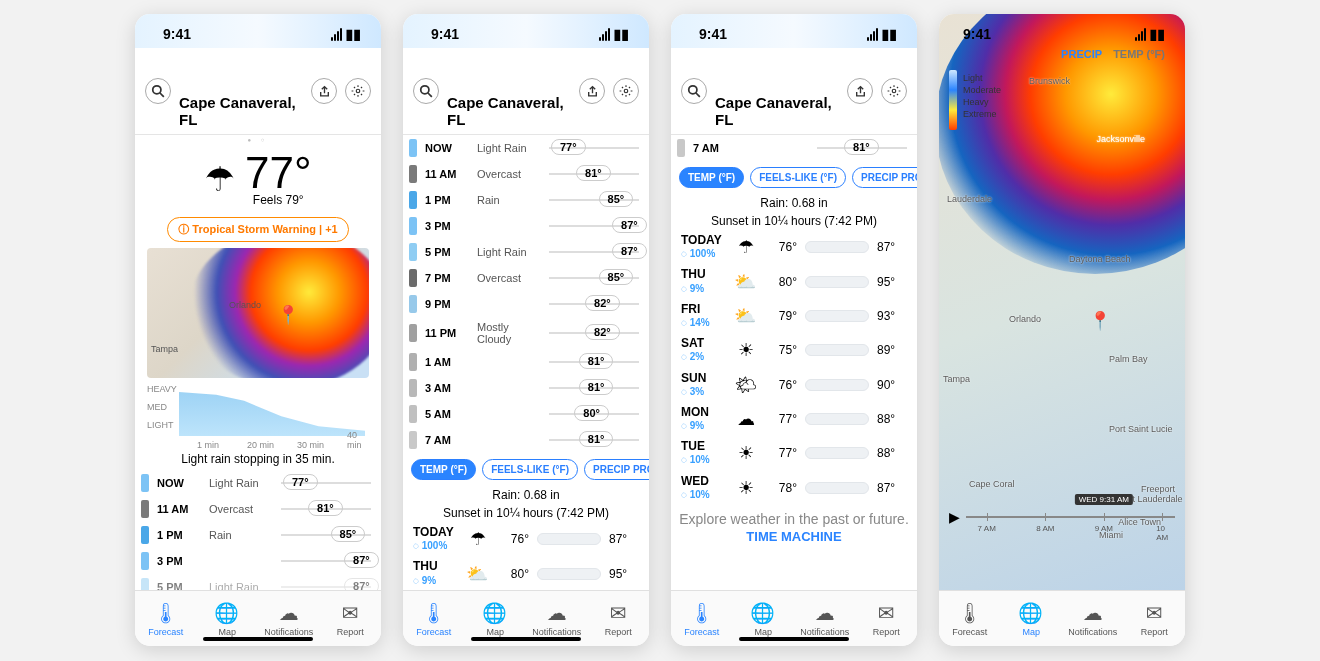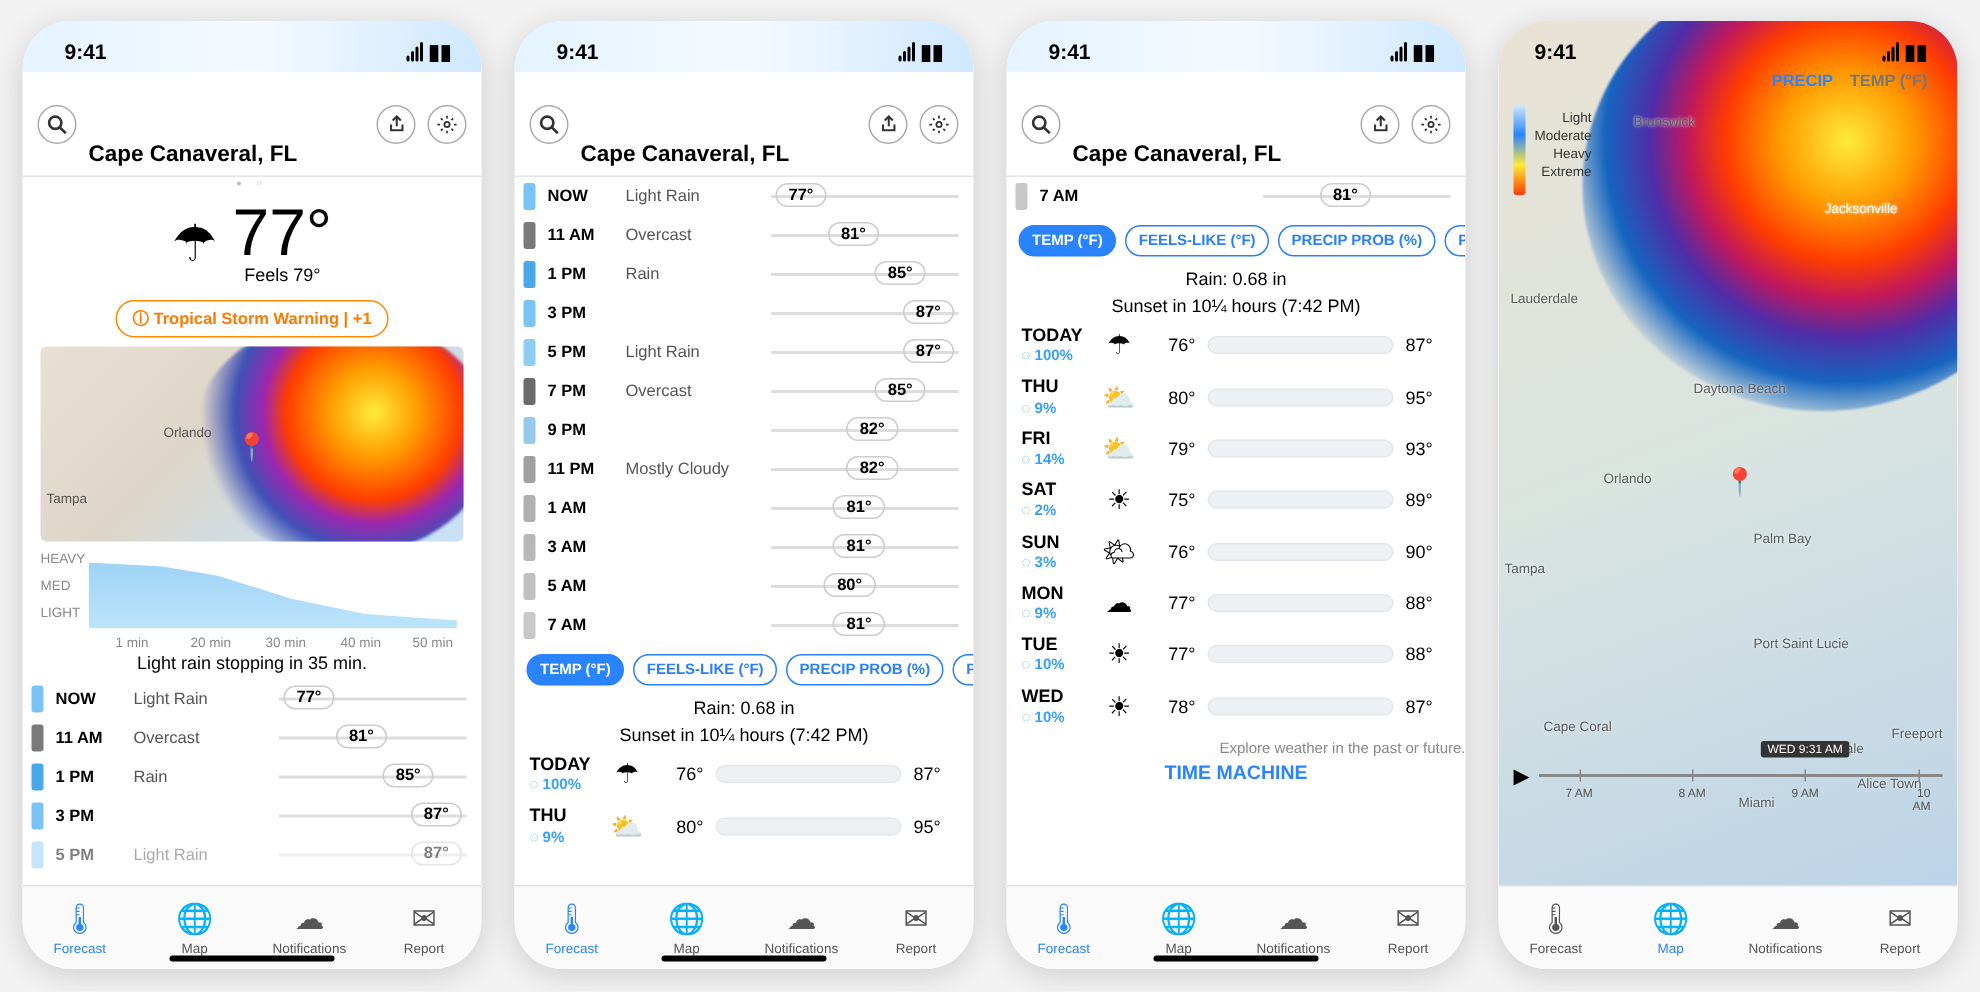--- a/index.html
+++ b/index.html
@@ -8,24 +8,24 @@
     background: #f2f2f2;
     display: flex;
     gap: 22px;
     padding: 14px;
     width: 1320px;
     height: 661px;
     align-items: flex-start;
     justify-content: center;
   }
   .phone {
-    width: 306px;
+    width: 246px;
     height: 632px;
     background: #fff;
-    border-radius: 32px;
+    border-radius: 15px;
     box-shadow: 0 4px 20px rgba(0,0,0,0.15);
     position: relative;
     overflow: hidden;
     display: flex;
     flex-direction: column;
   }
   .status-bar {
     height: 34px;
     display: flex;
     justify-content: space-between;
@@ -99,24 +99,24 @@
   .day-lo { width:30px; text-align:right; font-size:12px;}
   .day-hi { width:30px; text-align:left; font-size:12px;}
   .day-range { flex:1; height:12px; background:#eef1f4; border-radius:6px; border:1px solid #e2e6ea;}
   .tab-bar {
     height:56px; border-top:1px solid #e0e0e0; display:flex; background:#fafafa;
   }
   .tab { flex:1; display:flex; flex-direction:column; align-items:center; justify-content:center; font-size:9px; color:#555; gap:2px;}
   .tab.active { color:#2a84ff; }
   .tab-icon { font-size:20px; }
   .home-ind { position:absolute; bottom:5px; left:50%; transform:translateX(-50%); width:110px; height:4px; background:#000; border-radius:3px;}
-  .footer-note { text-align:right; font-size:10px; color:#888; padding-top:6px;}
+  .footer-note { text-align:center; font-size:14px; color:#888; padding-top:6px;}
   .time-machine { text-align:center; color:#2a84ff; font-weight:700; font-size:13px; padding:2px 0 8px;}
   
-  .full-map { position:absolute; inset:0; background:linear-gradient(160deg,#e9e2d4 0%, #d9e4e0 50%, #bcd3e8 100%);text-align:right;}
+  .full-map { position:absolute; inset:0; background:linear-gradient(160deg,#e9e2d4 0%, #d9e4e0 50%, #bcd3e8 100%);}
   .storm-big {
     position:absolute; right:-70px; top:-40px; width:320px; height:300px; border-radius:50%;
     background: radial-gradient(circle at 55% 40%, #ffeb3b 0%, #ff9800 18%, #ff3d00 32%, #c2185b 42%, #512da8 52%, #1565c0 64%, rgba(21,101,192,0) 76%);
     filter: blur(0.6px);
   }
   .map-city { position:absolute; font-size:9px; color:#5a5a5a; text-shadow:0 0 2px #fff;}
   .top-tabs { position:absolute; top:34px; right:16px; font-size:11px; font-weight:600;}
   .top-tabs span { padding:0 4px;}
   .legend { position:absolute; top:56px; left:10px; font-size:9px; color:#333; background:rgba(255,255,255,0); padding:2px;}
   .legend-grad { width:8px; height:60px; background:linear-gradient(180deg,#cfe8ff,#2a84ff,#ffeb3b,#ff3d00); position:absolute; left:0; top:0; border-radius:2px;}

